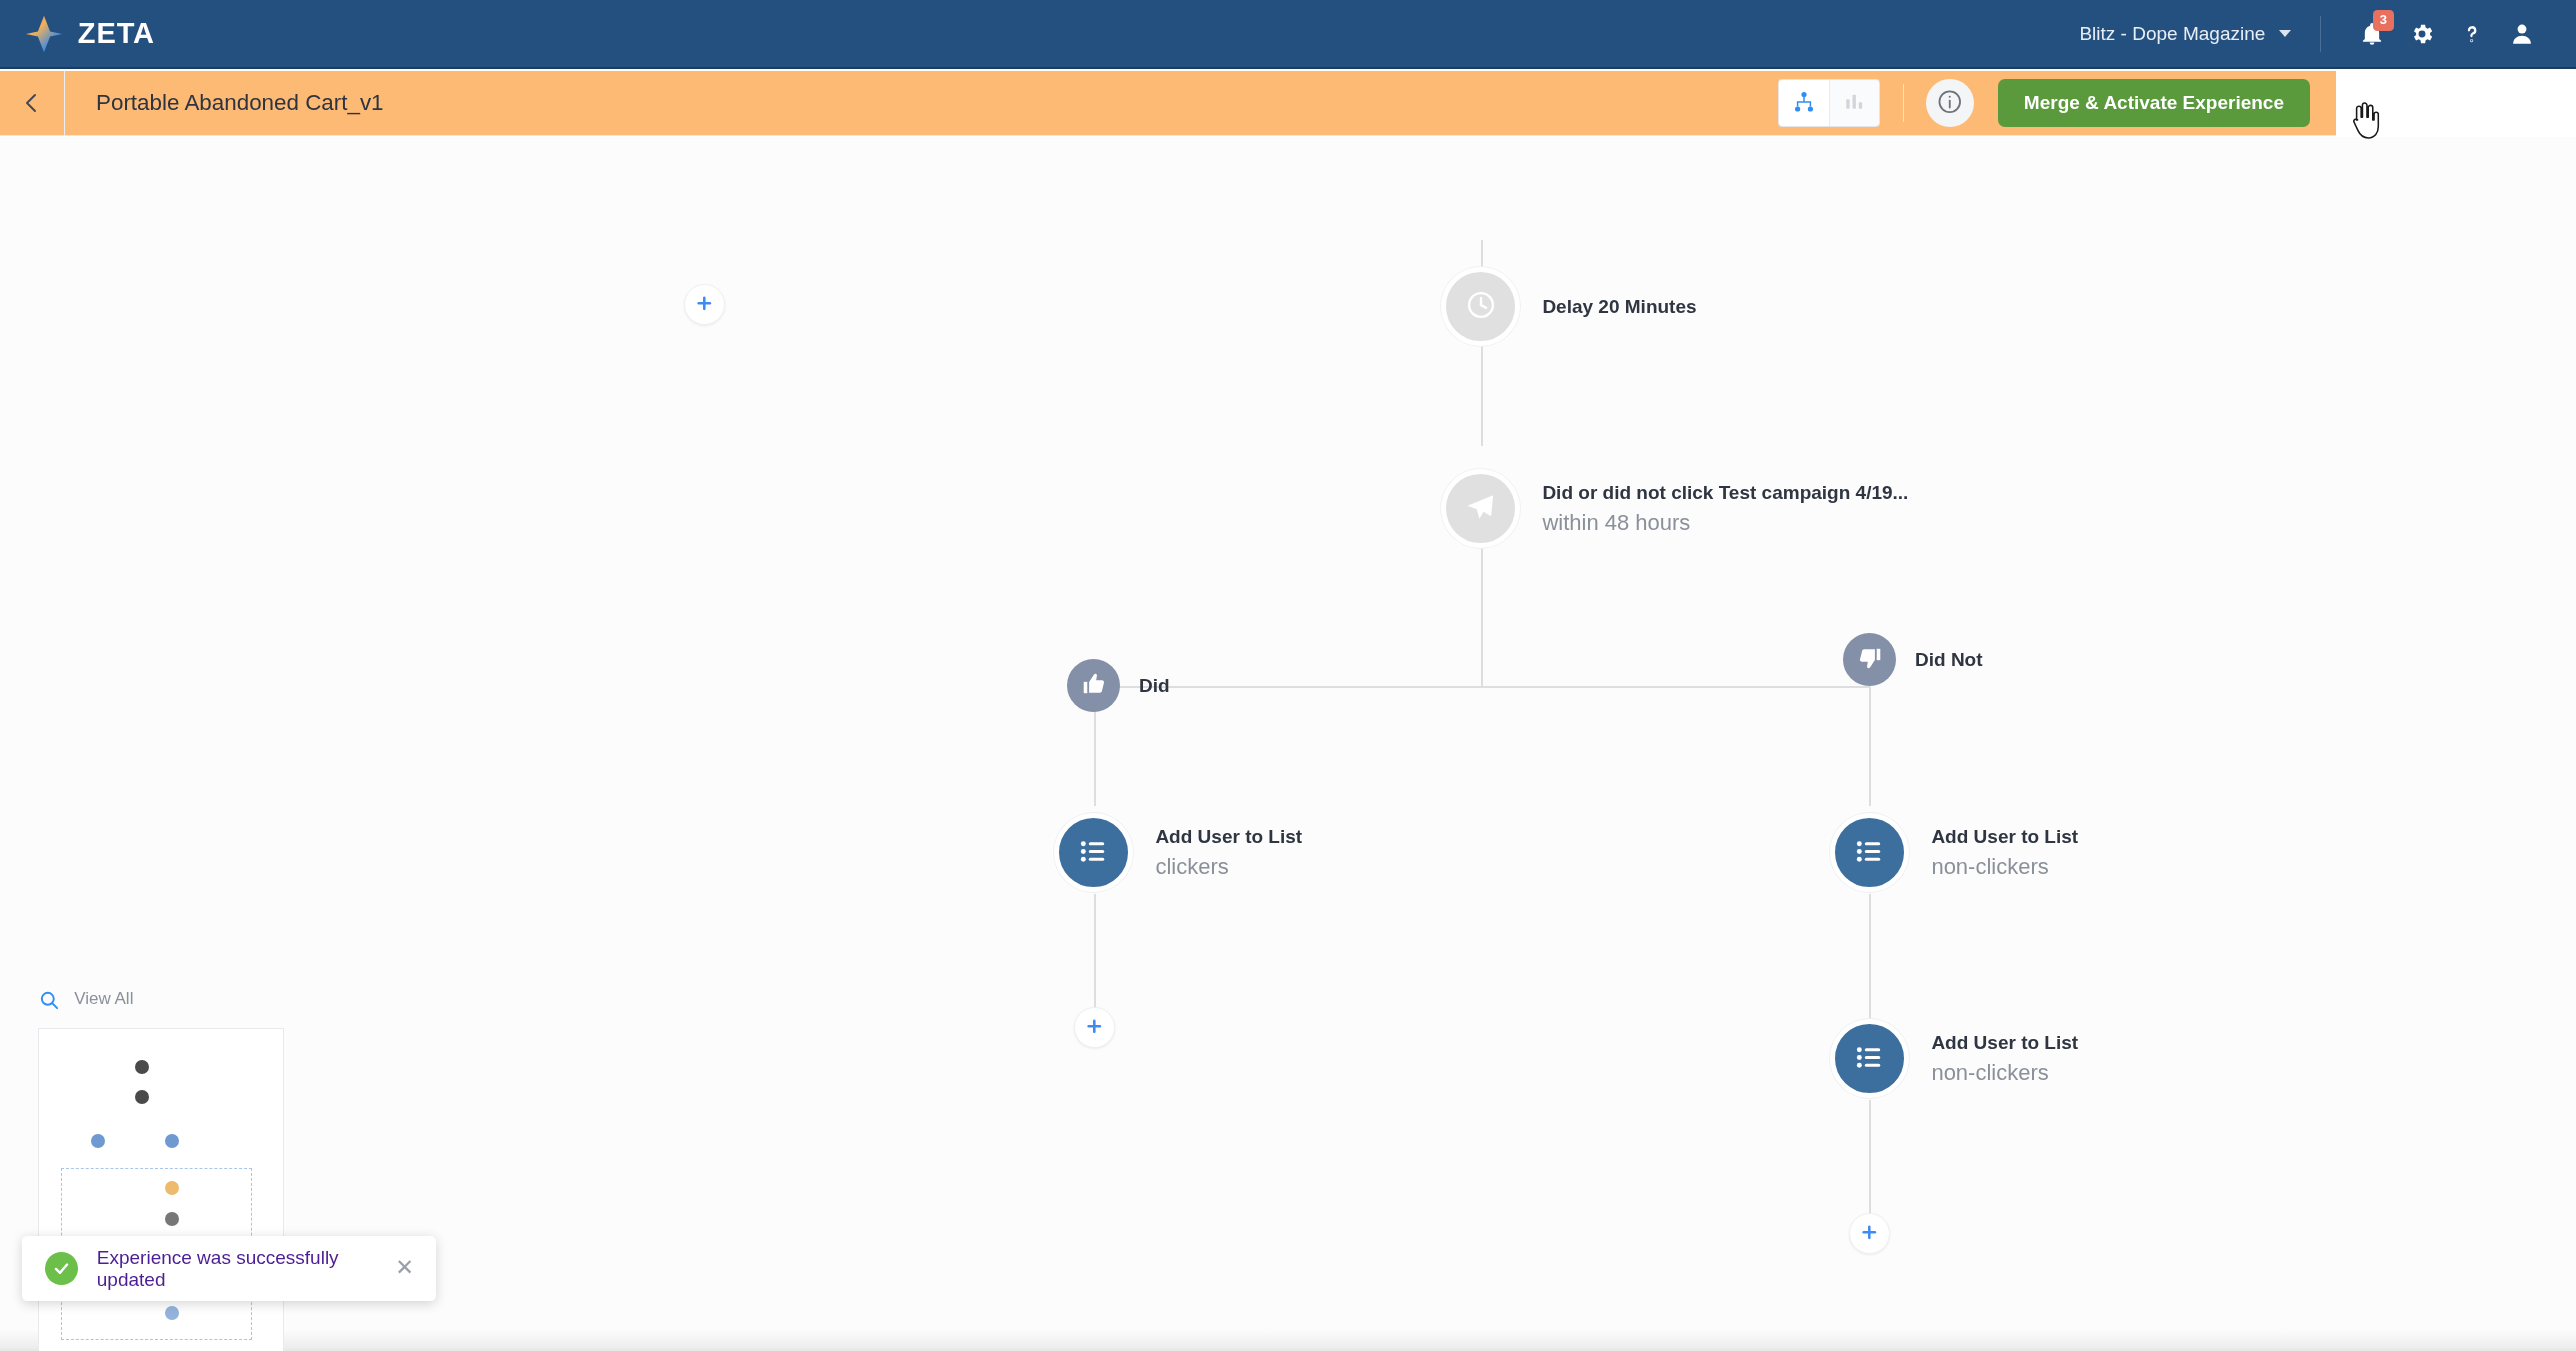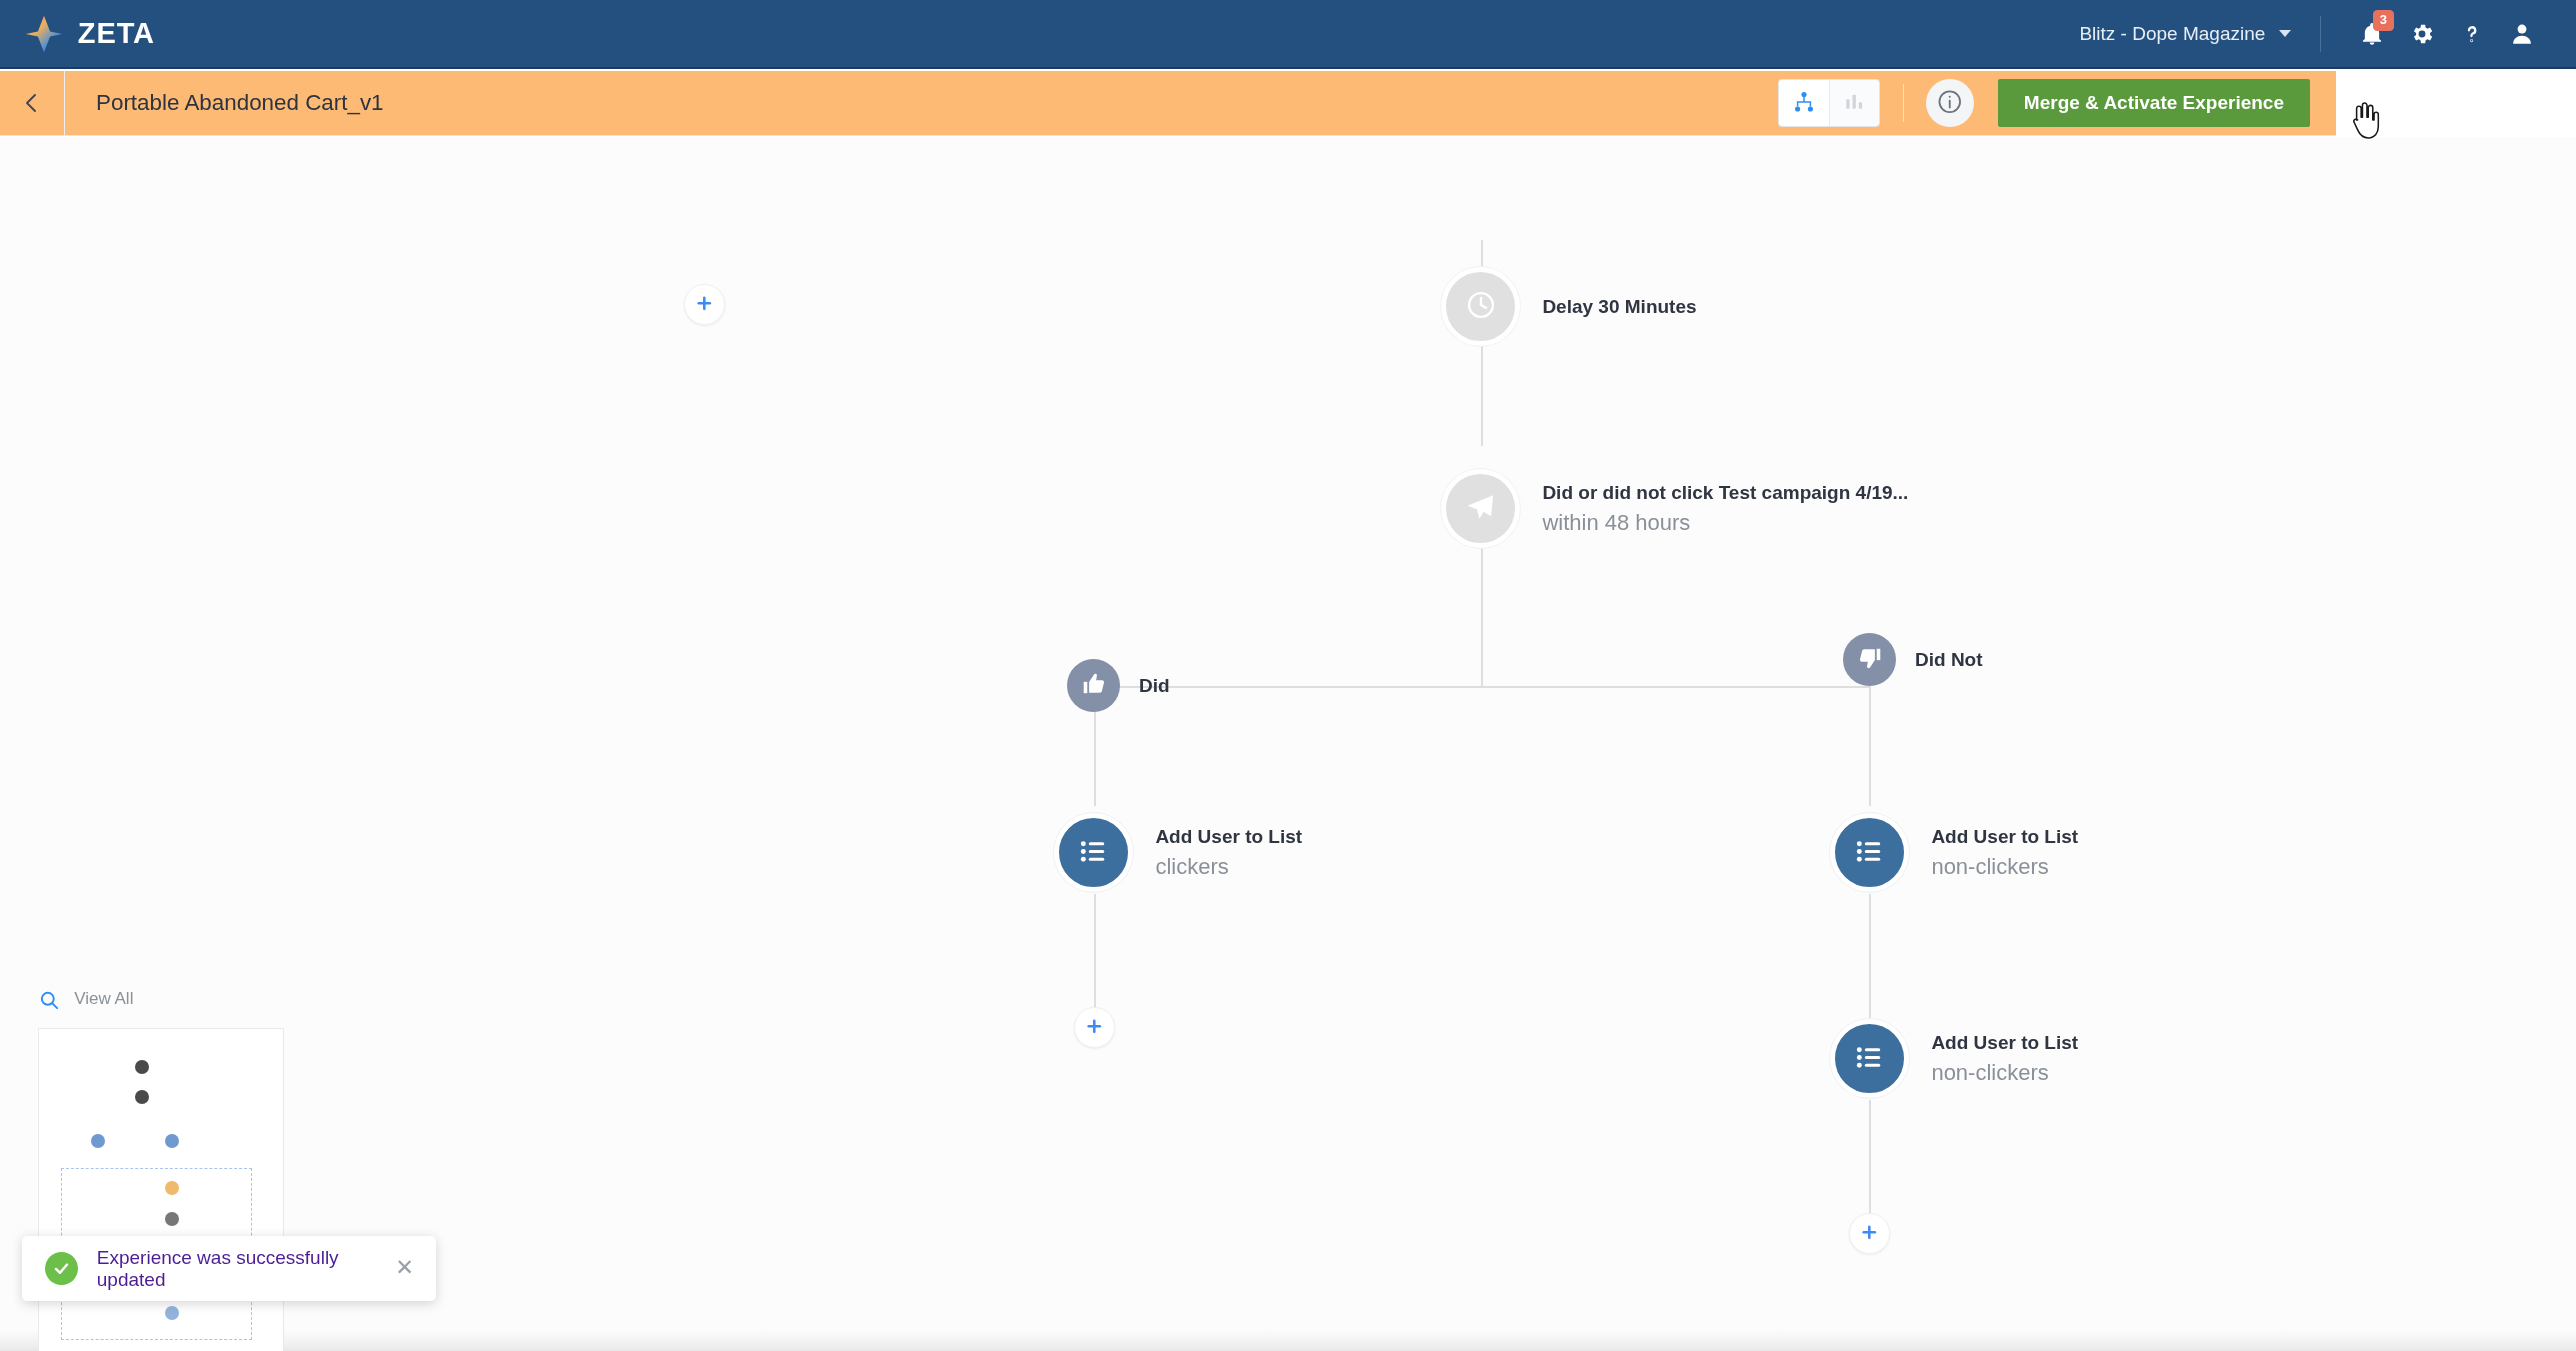--- a/index.html
+++ b/index.html
@@ -68,21 +68,21 @@
     justify-content: center; cursor: pointer; background: #ffffff;
   }
   .vt-btn.inactive { background: #fafbfc; border-left: 0.9px solid #e9ebee; }
   .vt-sep { width: 0.9px; height: 38px; background: #e3e5e9; margin: 0 22.4px; }
   .info-btn {
     width: 48px; height: 48px; border-radius: 50%; background: #f4f5f7;
     display: flex; align-items: center; justify-content: center; cursor: pointer;
   }
   .merge-btn {
     margin-left: 24px; background: #5a9a3d; color: #ffffff;
-    font-size: 19px; font-weight: bold; border: none; border-radius: 2px;
+    font-size: 19px; font-weight: bold; border: none; border-radius: 7px;
     padding: 0 26px; height: 48px; cursor: pointer; white-space: nowrap;
     display: flex; align-items: center;
   }
 
   
   .tooltip {
     position: absolute; left: 2062px; top: 148px; width: 251px;
     background: #5e6a72; color: #ffffff; border-radius: 6.9px;
     padding: 15.5px 19px; font-size: 16.3px; line-height: 1.45;
   }
@@ -285,21 +285,21 @@
     <div class="node" style="left:1441px; top:130px;">
       <div class="node-circle gray">
         <span>
           <svg width="34" height="34" viewBox="0 0 24 24" fill="none" stroke="#ffffff" stroke-width="1.7" stroke-linecap="round">
             <circle cx="12" cy="12" r="8.4"></circle>
             <polyline points="12,7 12,12 15.6,14"></polyline>
           </svg>
         </span>
       </div>
       <div class="node-text">
-        <div class="node-title">Delay 30 Minutes</div>
+        <div class="node-title">Delay 20 Minutes</div>
       </div>
     </div>
 
     <div class="node" style="left:1441px; top:332px;">
       <div class="node-circle gray">
         <span>
           <svg width="33" height="33" viewBox="0 0 24 24" fill="#ffffff">
             <path d="M21.2 3 2.6 10.8l6.7 2.4 1.9 7 3-5.2 5.5 3.4z"></path>
           </svg>
         </span>

